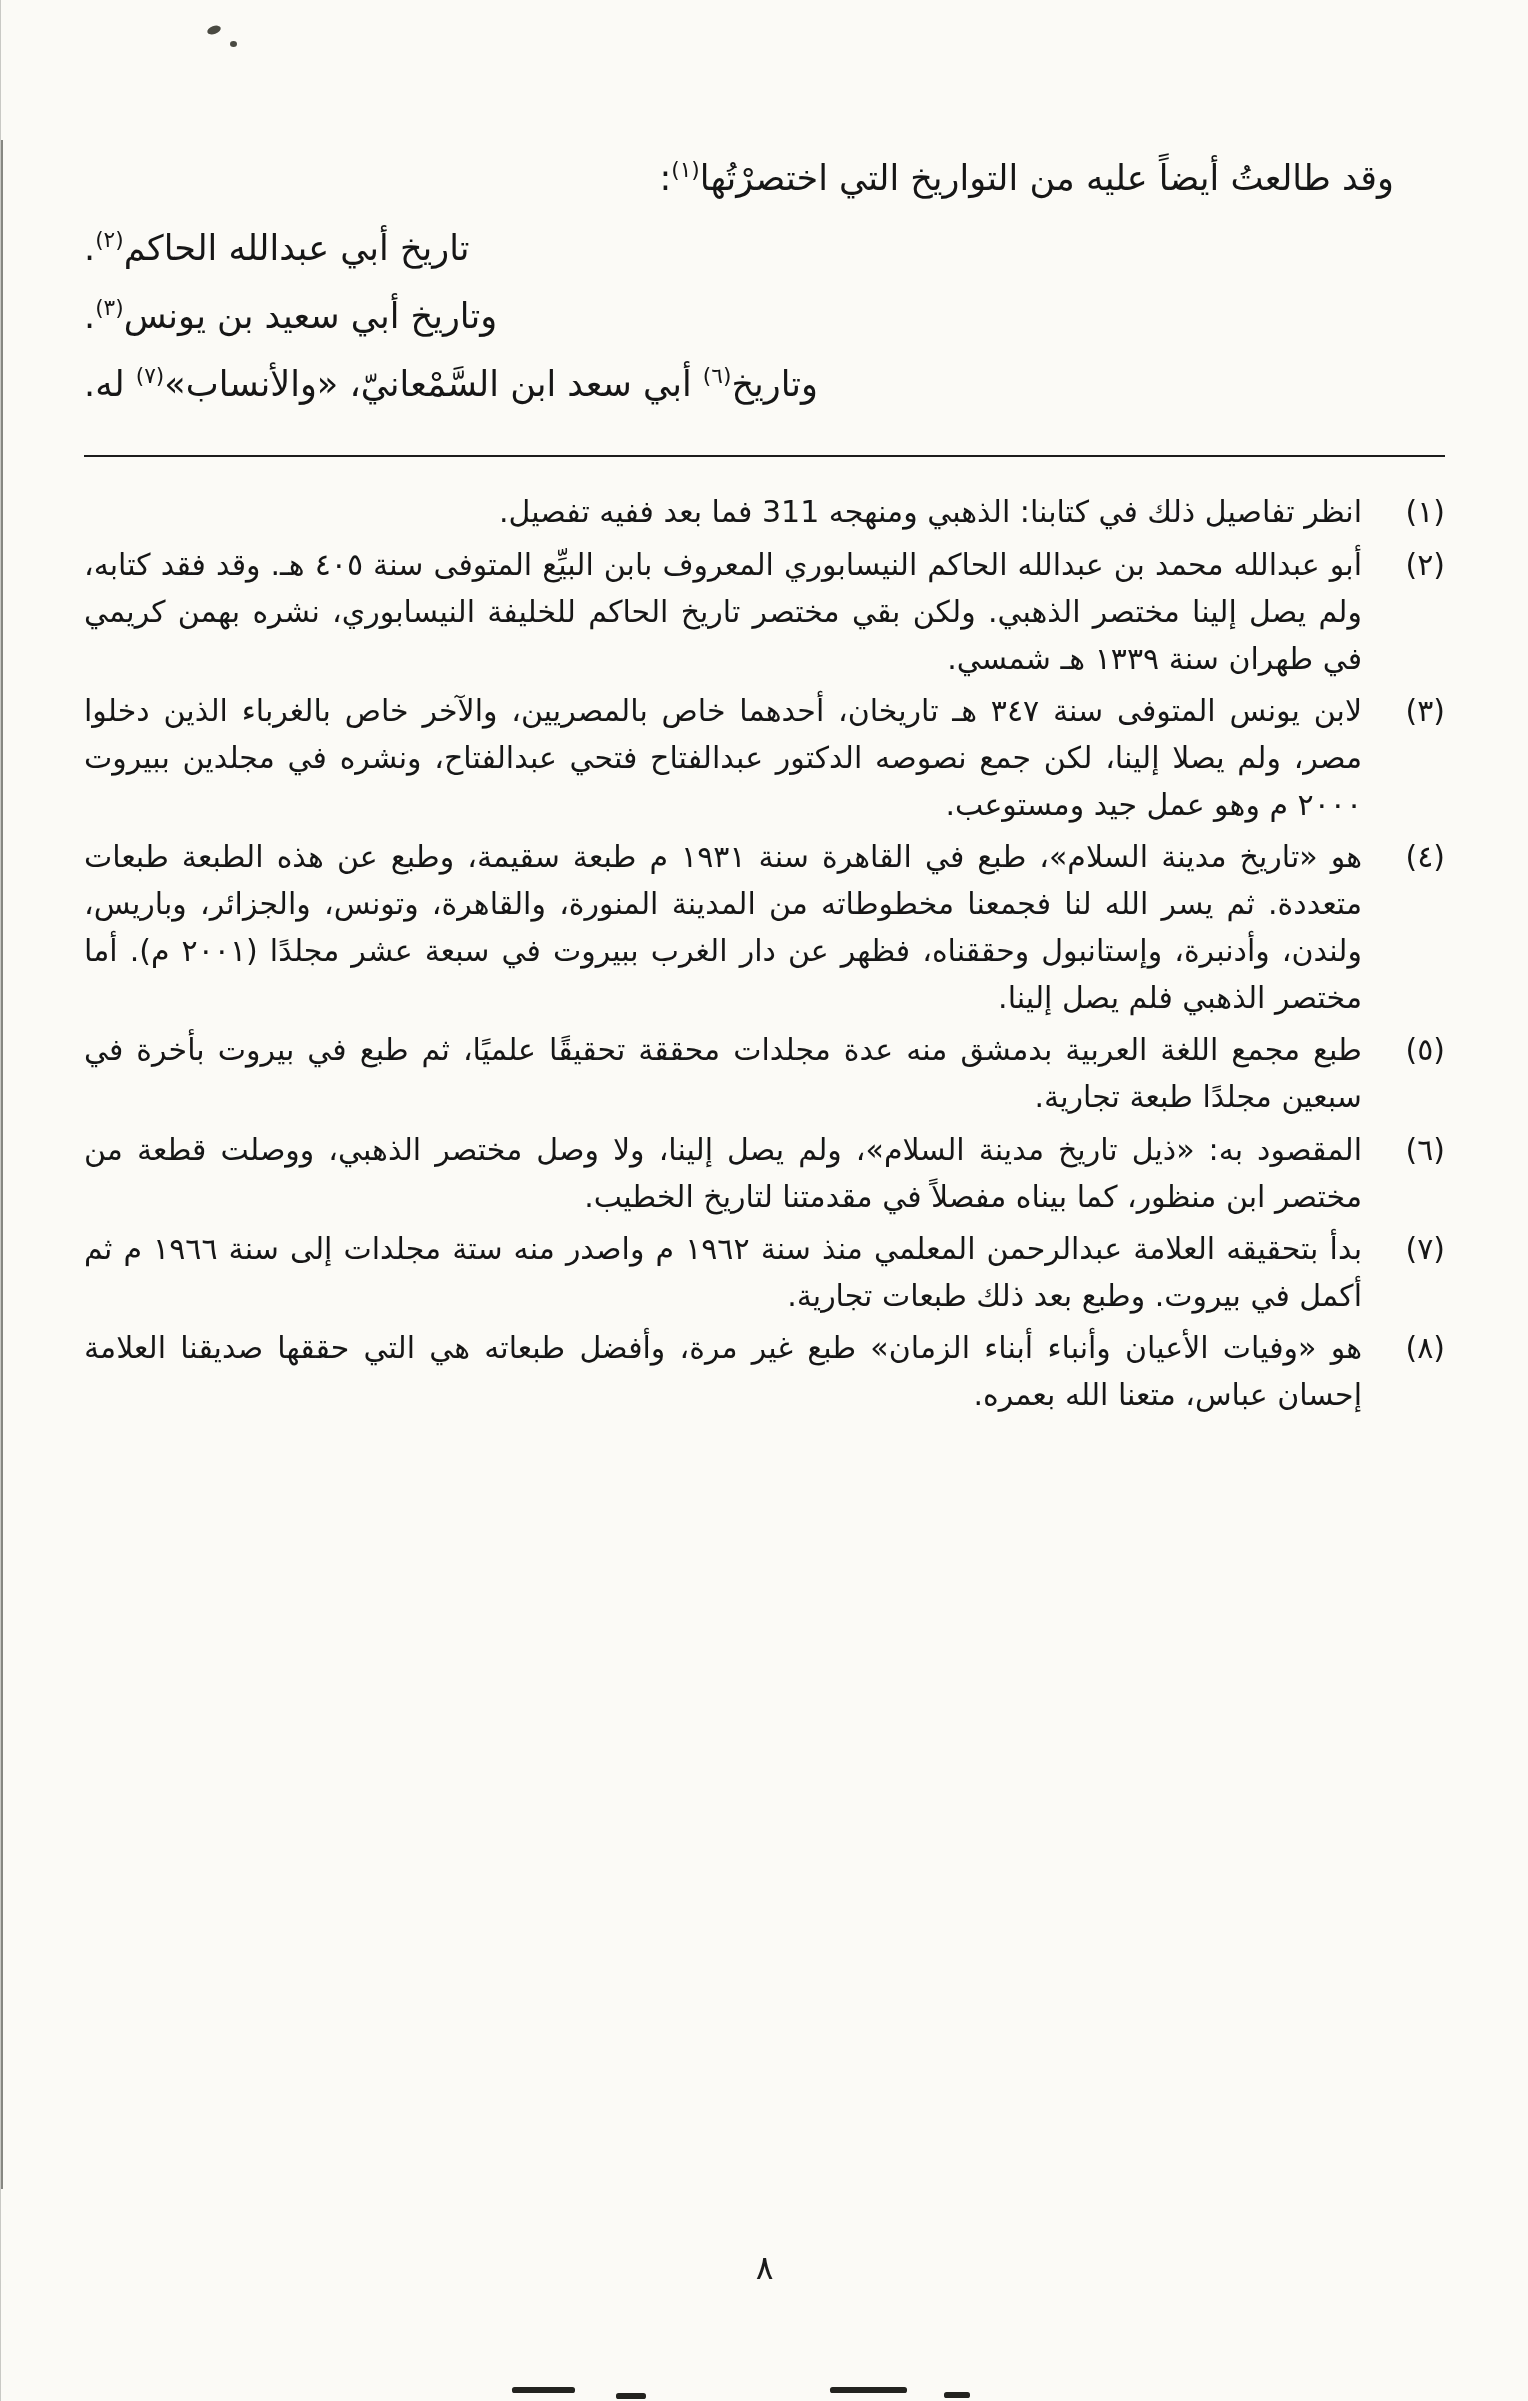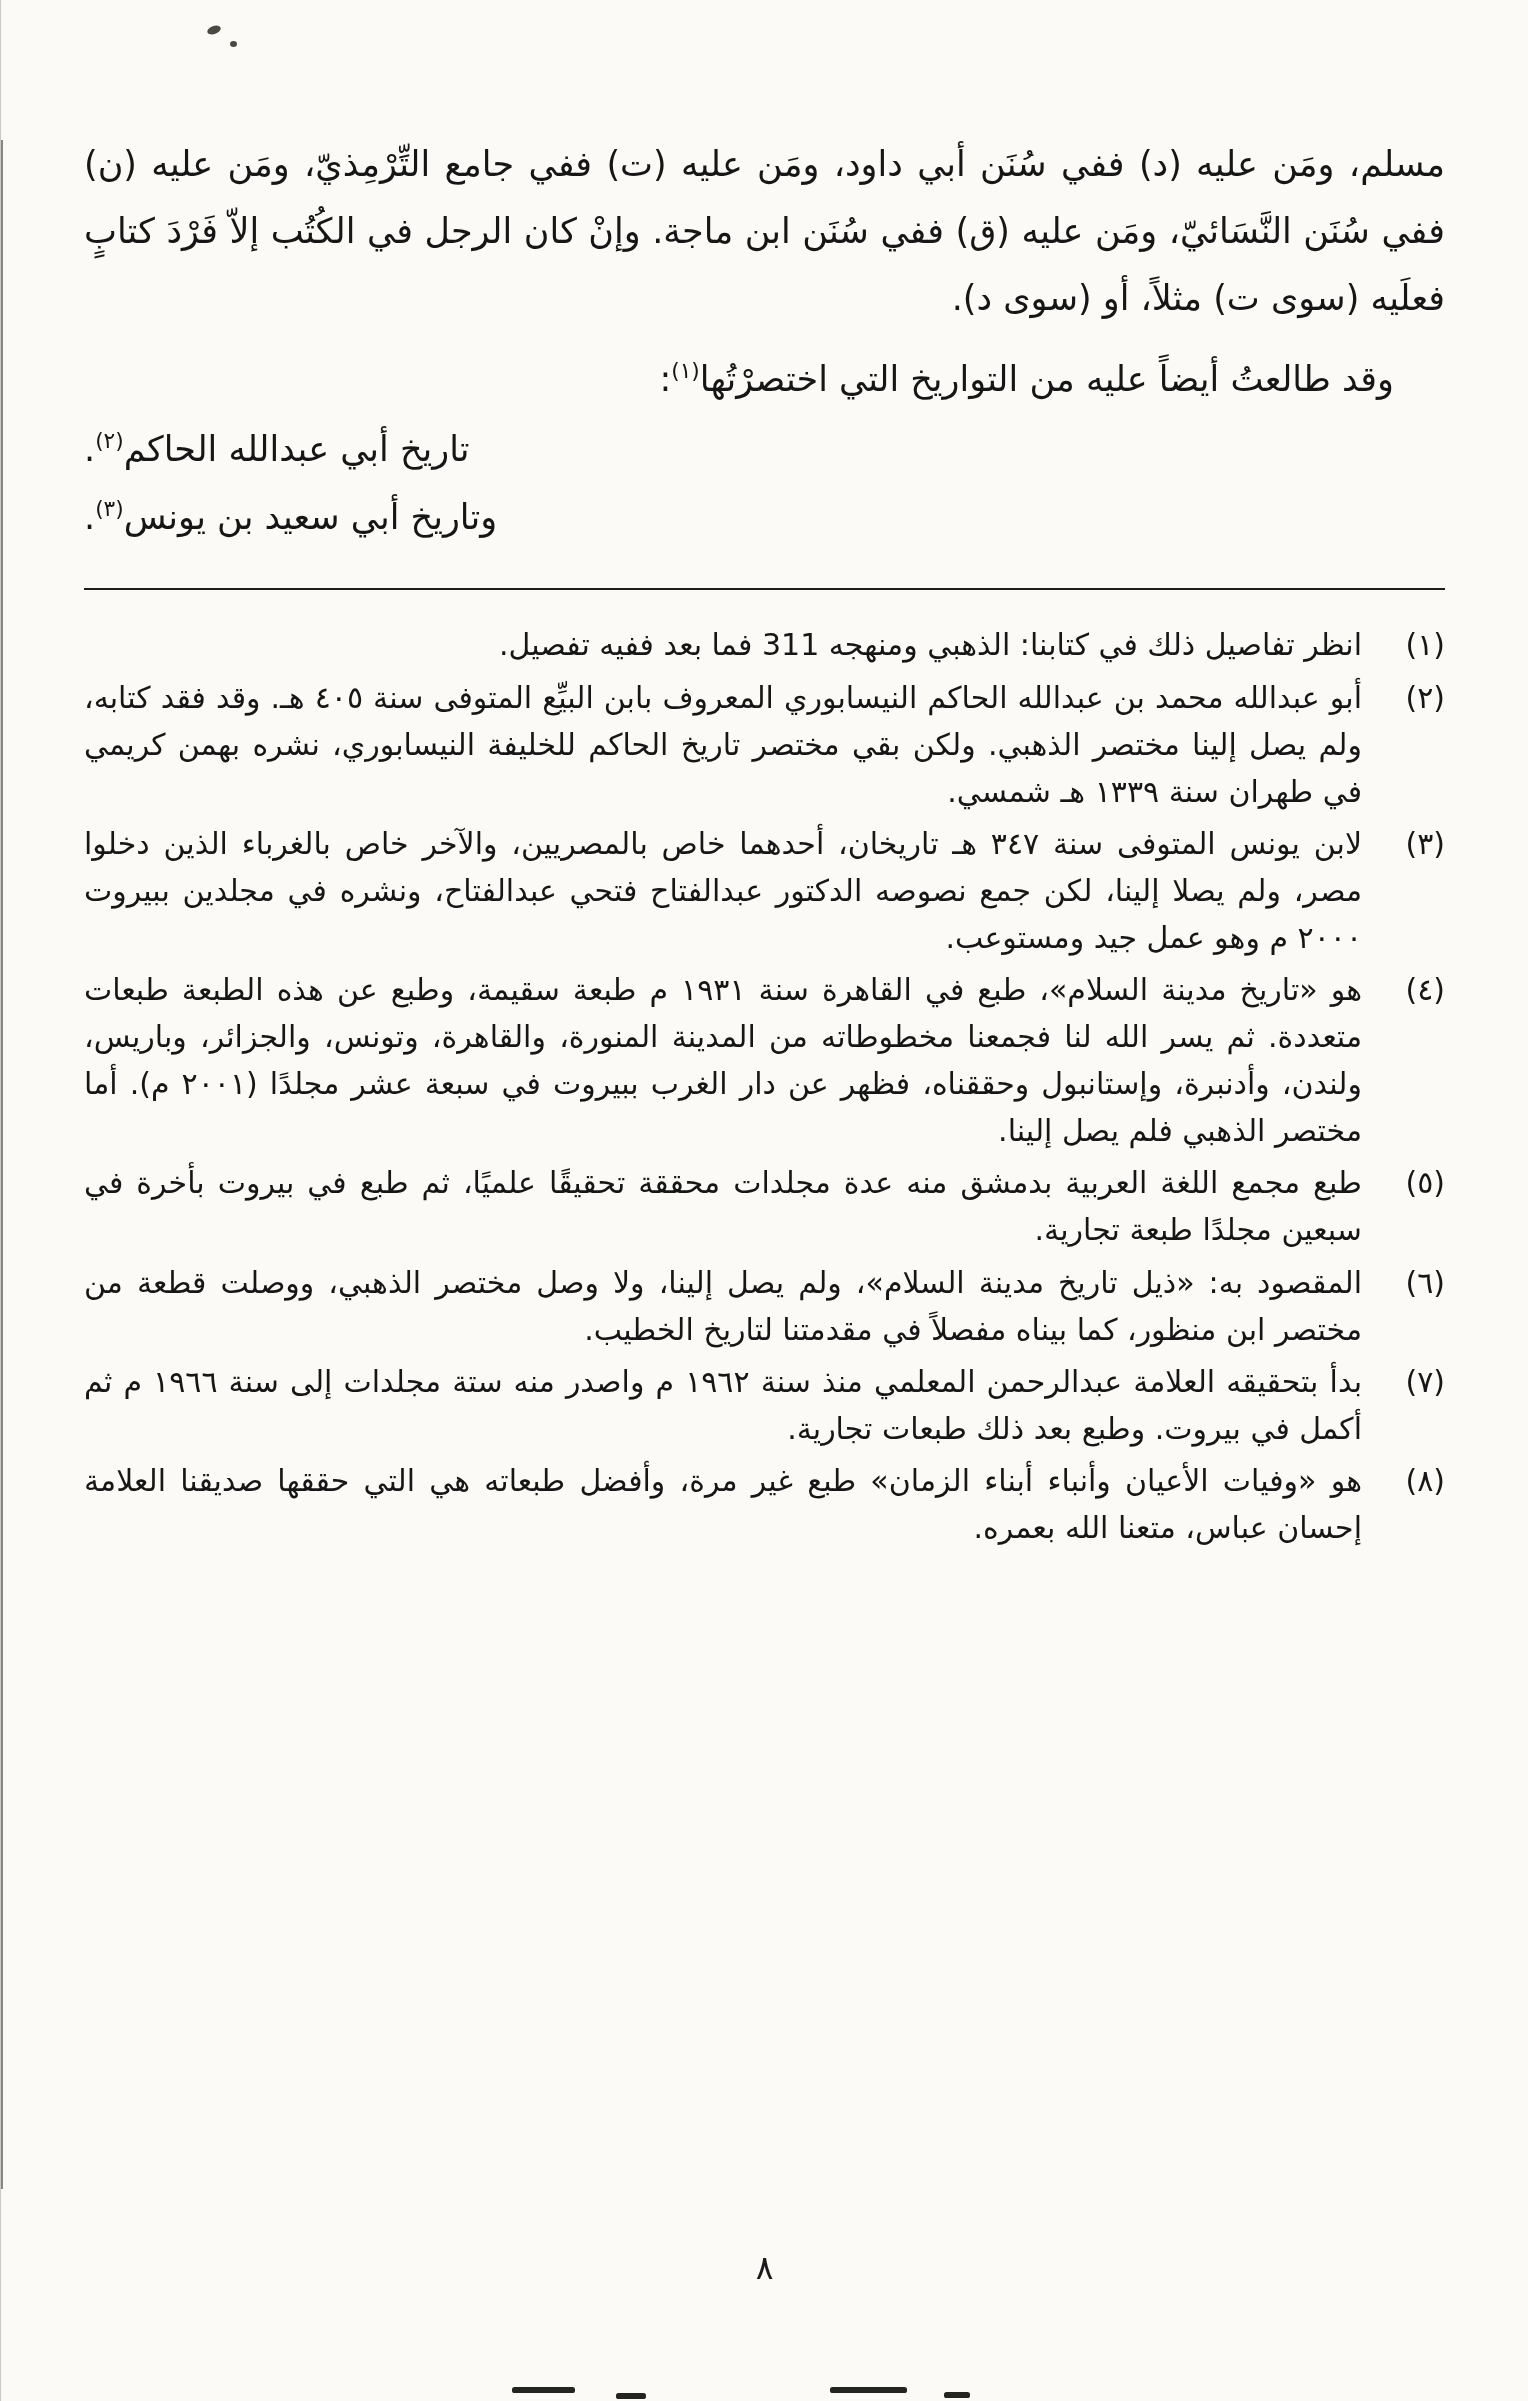--- a/index.html
+++ b/index.html
@@ -86,27 +86,27 @@
   .d3 { left: 830px; width: 77px; }
   .d4 { left: 944px; width: 26px; top: 2392px; }
 </style>
 </head>
 <body>
 
 <div class="page">
 
   <div class="content">
 
-    <p class="para">مسلم، ومَن عليه (د) ففي سُنَن أبي داود، ومَن عليه (ت) ففي جامع التِّرْمِذيّ، ومَن عليه (ن) ففي سُنَن النَّسَائيّ، ومَن عليه (ق) ففي سُنَن ابن ماجة. وإنْ كان الرجل في الكُتُب إلاّ فَرْدَ كتابٍ فعلَيه (سوى ت) مثلاً، أو (سوى د).</p>
 
     <p class="para intro"><span>وقد طالعتُ أيضاً عليه من التواريخ التي اختصرْتُها</span><span class="sup">(١)</span><span>:</span></p>
 
     <div class="list">
       <p class="list-item"><span>تاريخ أبي عبدالله الحاكم</span><span class="sup">(٢)</span><span>.</span></p>
       <p class="list-item"><span>وتاريخ أبي سعيد بن يونس</span><span class="sup">(٣)</span><span>.</span></p>
+      <p class="list-item"><span>وتاريخ</span><span class="sup">(٦)</span><span> أبي سعد ابن السَّمْعانيّ، «والأنساب»</span><span class="sup">(٧)</span><span> له.</span></p>
     </div>
 
     <div class="fn-sep"></div>
 
     <div class="footnotes">
       <div class="fn">
         <span class="fn-num">(١)</span>
         <span class="fn-text">انظر تفاصيل ذلك في كتابنا: الذهبي ومنهجه 311 فما بعد ففيه تفصيل.</span>
       </div>
       <div class="fn">

